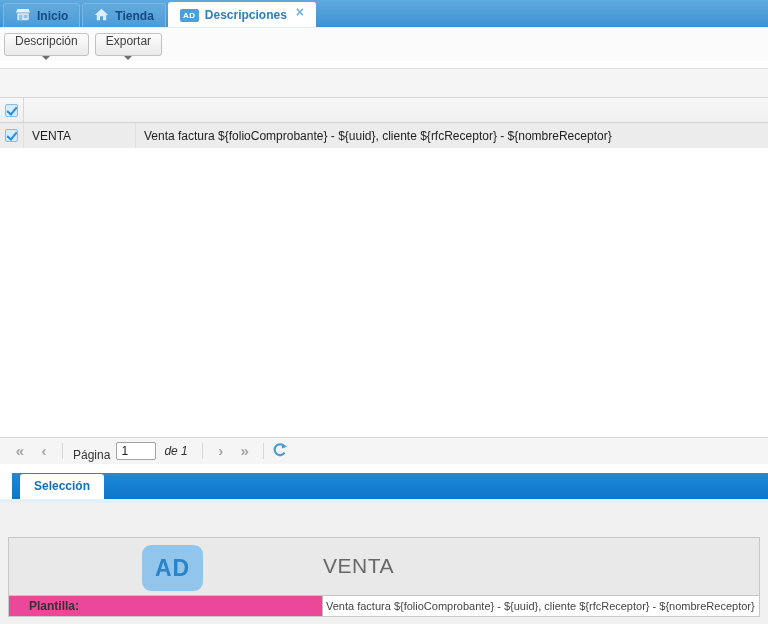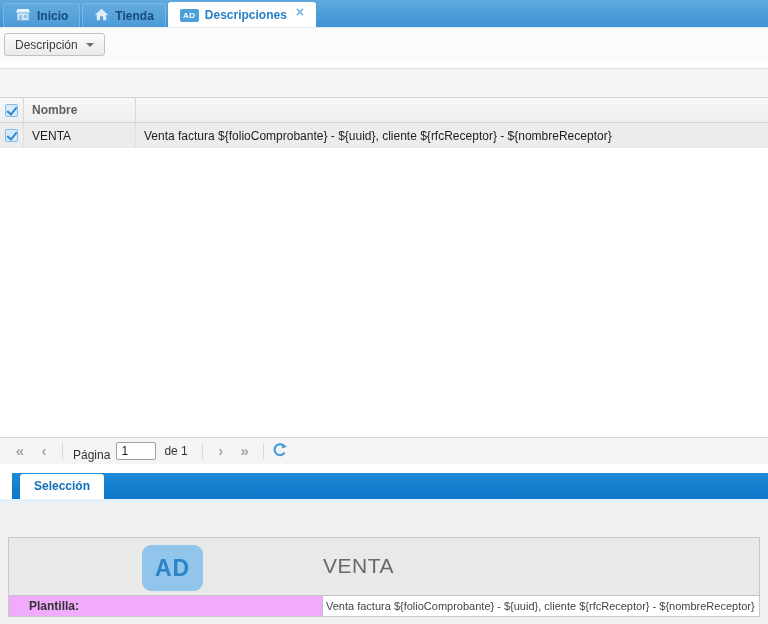--- a/index.html
+++ b/index.html
@@ -41,21 +41,21 @@
   .toolbar {
     position:absolute; left:0; top:27px; width:768px; height:34px;
     background:#fbfbfb; border-top:1px solid #e2edf6;
     display:flex; align-items:center; padding-left:4px; gap:6px;
   }
   .tb-btn {
     display:inline-flex; align-items:center; gap:8px;
     height:23px; padding:0 10px;
     background:linear-gradient(#fcfcfc,#eaeaea);
     border:1px solid #c2c2c2; border-radius:3px;
-    color:#404040; font-size:12px; cursor:pointer;
+    color:#404040; font-size:12px; cursor:pointer;flex-direction:column;
   }
   .caret {
     width:0; height:0; border-left:4px solid transparent;
     border-right:4px solid transparent; border-top:4px solid #6e6e6e;
   }
 
   
   .dock-strip {
     position:absolute; left:0; top:68px; width:768px; height:29px;
     background:#f5f5f5; border-top:1px solid #dedede;
@@ -100,21 +100,21 @@
   .pg-btn {
     width:24px; text-align:center; color:#a6a6a6; font-weight:bold;
     font-size:15px; line-height:20px; cursor:pointer; user-select:none;
   }
   .pg-sep { width:1px; height:16px; background:#d8d8d8; margin:0 6px; }
   .pg-label { margin:8px 6px 0 4px; }
   .pg-input {
     width:40px; height:18px; border:1px solid #a3a3a3; border-radius:2px;
     font-size:12px; padding:0 4px; font-family:inherit; color:#222; background:#fff;
   }
-  .pg-of { margin:8px 8px; }
+  .pg-of { margin:8px 8px;font-style:italic; }
   .refresh-btn { margin-left:2px; cursor:pointer; display:flex; align-items:center; }
 
   
   .sel-tabbar {
     position:absolute; left:12px; top:473px; width:768px; height:26px;
     background:linear-gradient(#1f8ad8,#0d76c8);
     display:flex; align-items:flex-end; padding-left:8px;
   }
   .sel-tab {
     height:25px; padding:0 14px; background:#fff; border-radius:3px 3px 0 0;
@@ -139,21 +139,21 @@
   }
   .detail-title {
     position:absolute; left:314px; top:16px; font-size:21px; color:#686868;
     letter-spacing:0.5px;
   }
   .detail-row {
     position:absolute; left:0; bottom:0; width:750px; height:21px;
     border-top:1px solid #c5c5c5; display:flex;
   }
   .detail-row .dr-label {
-    width:313px; background:#f0abfc; padding-left:20px; line-height:20px;
+    width:313px; background:#ec4899; padding-left:20px; line-height:20px;
     font-weight:bold; font-size:12px; color:#333;
   }
   .detail-row .dr-value {
     flex:1; background:#fff; border-left:1px solid #bdbdbd; padding:0 3px;
     line-height:20px; font-size:11px; color:#444;
     white-space:nowrap; overflow:hidden;
   }
 </style>
 </head>
 <body>
@@ -185,29 +185,32 @@
       <span>Descripciones</span>
       <span class="close-x">×</span>
     </div>
   </div>
 
   <div class="toolbar">
     <div class="tb-btn">
       <span>Descripción</span>
       <span class="caret"></span>
     </div>
+    <div class="tb-btn">
+      <span>Exportar</span>
+      <span class="caret"></span>
+    </div>
   </div>
 
   <div class="dock-strip"></div>
 
   <div class="grid-header">
     <div class="c-cb">
       <div class="cbx checked"></div>
     </div>
-    <div class="c-nombre">Nombre</div>
   </div>
 
   <div class="grid-row">
     <div class="c-cb">
       <div class="cbx checked"></div>
     </div>
     <div class="c-nombre">VENTA</div>
     <div class="c-plantilla">Venta factura ${folioComprobante} - ${uuid}, cliente ${rfcReceptor} - ${nombreReceptor}</div>
   </div>
 

